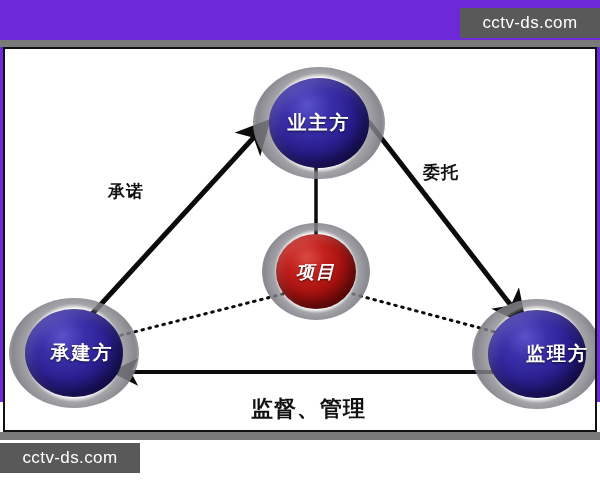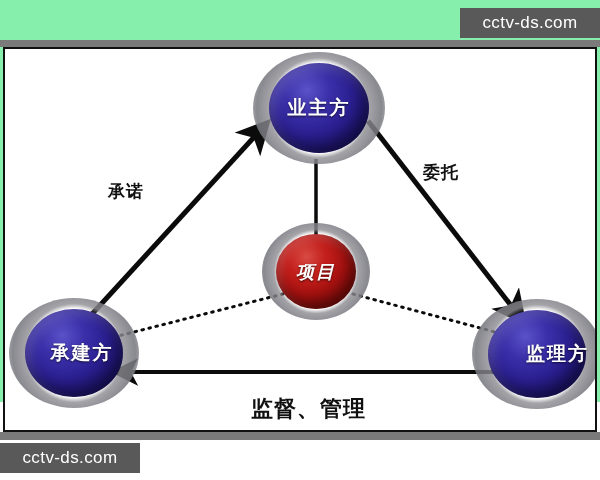--- a/index.html
+++ b/index.html
@@ -9,21 +9,21 @@
     width: 600px;
     height: 480px;
     overflow: hidden;
     font-family: "Liberation Sans", sans-serif;
   }
 
   #stage {
     position: relative;
     width: 600px;
     height: 402px;
-    background: #86efac;
+    background: #6d28d9;
   }
 
   
   .watermark {
     position: absolute;
     background: #595959;
     color: #ffffff;
     font-family: "Liberation Sans", sans-serif;
     font-size: 17px;
     letter-spacing: 0.4px;
@@ -125,21 +125,21 @@
     z-index: 4;
     color: #ffffff;
     font-family: "DejaVu Sans", sans-serif;
     font-weight: bold;
     white-space: nowrap;
     letter-spacing: 2px;
     text-shadow: 0 1px 2px rgba(0,0,0,0.65);
   }
 
   
-  #node-owner      { left: 248px; top: 3px;  width: 132px; height: 112px; }
+  #node-owner      { left: 248px; top: 18px;  width: 132px; height: 112px; }
   #node-owner .ball{ left: 16px; top: 11px; width: 100px; height: 90px; }
   #node-owner .label { font-size: 19px; }
 
   #node-project      { left: 257px; top: 174px; width: 108px; height: 97px; font-style: italic; }
   #node-project .ball{ left: 14px; top: 11px; width: 80px; height: 75px; }
   #node-project .label { font-size: 18px; }
 
   #node-contractor      { left: 4px; top: 249px; width: 130px; height: 110px; }
   #node-contractor .ball{ left: 16px; top: 11px; width: 98px; height: 88px; }
   #node-contractor .label { font-size: 19px; margin-left: 16px; }

